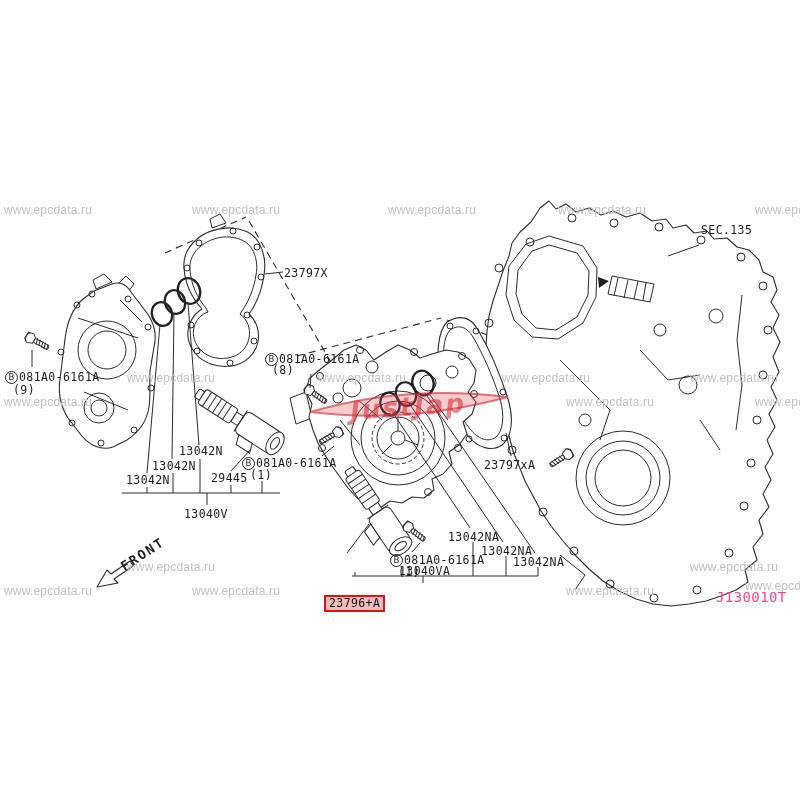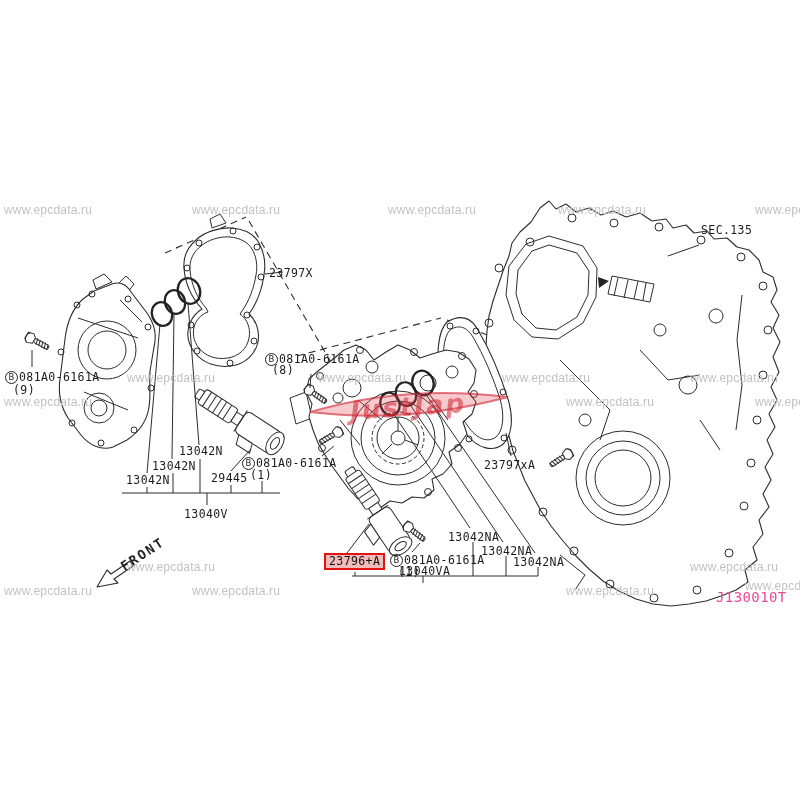--- a/index.html
+++ b/index.html
@@ -12,21 +12,21 @@
   .oring{stroke:#222;stroke-width:2.3;fill:none;}
   .dash{stroke:#2d2d2d;stroke-width:1.1;fill:none;stroke-dasharray:7 5;}
   .wm{position:absolute;z-index:3;font-family:Liberation Sans, sans-serif;font-size:12px;
       color:#c2c2c2;white-space:nowrap;letter-spacing:.2px;}
   .lbl{position:absolute;z-index:4;font-family:"DejaVu Sans Mono",monospace;font-size:11.5px;
        color:#1b1b1b;letter-spacing:.4px;white-space:nowrap;line-height:13px;}
   .bwrap{display:flex;align-items:center;gap:1px;}
   .bc{width:11px;height:11px;border:1px solid #222;border-radius:50%;font-size:8.5px;
       line-height:11px;text-align:center;display:inline-block;flex:0 0 auto;
       font-family:"DejaVu Sans",sans-serif;color:#1b1b1b;}
-  .redbox{border:2px solid #e21414;background:rgba(219,93,93,.42);padding:0 3px;color:#111;}
+  .redbox{border:2px solid #e21414;background:rgba(219,93,93,.42);padding:0 3px;color:#111;margin-top:42px;}
   .front{transform:rotate(-33deg);transform-origin:0 50%;font-weight:bold;letter-spacing:2px;
          font-size:13px;color:#222;}
   .code{font-size:14px;color:#ec4899;height:12px;overflow:hidden;line-height:14px;}
 </style>
 </head>
 <body>
 
 <div id="stage">
 
   <svg id="art" width="800" height="800" viewBox="0 0 800 800">
@@ -252,21 +252,21 @@
   <span class="wm" style="left:566px;top:395px">www.epcdata.ru</span>
   <span class="wm" style="left:755px;top:395px">www.epcdata.ru</span>
   <span class="wm" style="left:127px;top:560px">www.epcdata.ru</span>
   <span class="wm" style="left:690px;top:560px">www.epcdata.ru</span>
   <span class="wm" style="left:4px;top:584px">www.epcdata.ru</span>
   <span class="wm" style="left:192px;top:584px">www.epcdata.ru</span>
   <span class="wm" style="left:566px;top:584px">www.epcdata.ru</span>
   <span class="wm" style="left:745px;top:579px">www.epcdata.ru</span>
 
   <div class="lbl" style="left:701px;top:224px">SEC.135</div>
-  <div class="lbl" style="left:269px;top:267px">23797X</div>
+  <div class="lbl" style="left:284px;top:267px">23797X</div>
 
   <div class="lbl bwrap" style="left:5px;top:371px">
     <span class="bc">B</span>
     <span>081A0-6161A</span>
   </div>
   <div class="lbl" style="left:13px;top:384px">(9)</div>
 
   <div class="lbl bwrap" style="left:265px;top:353px">
     <span class="bc">B</span>
     <span>081A0-6161A</span>

